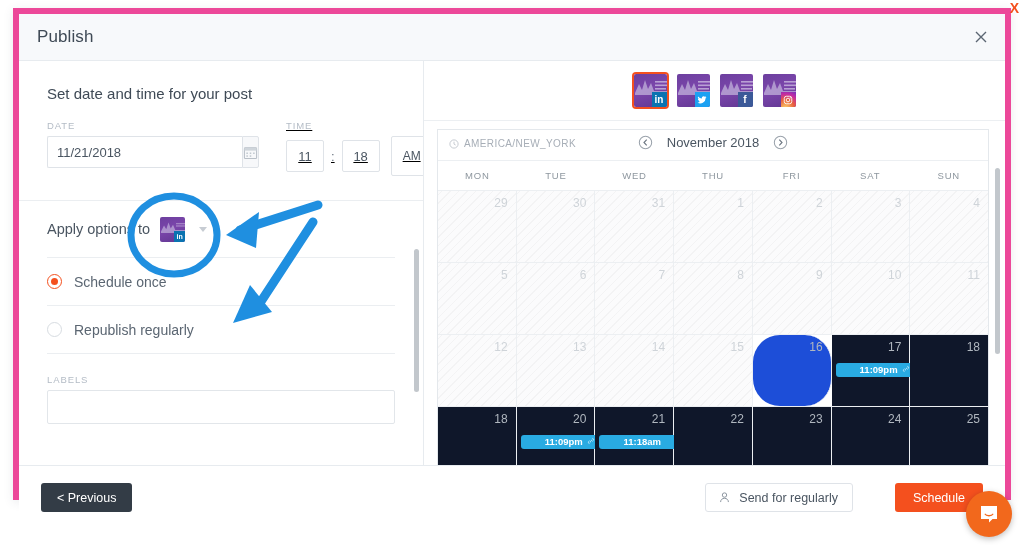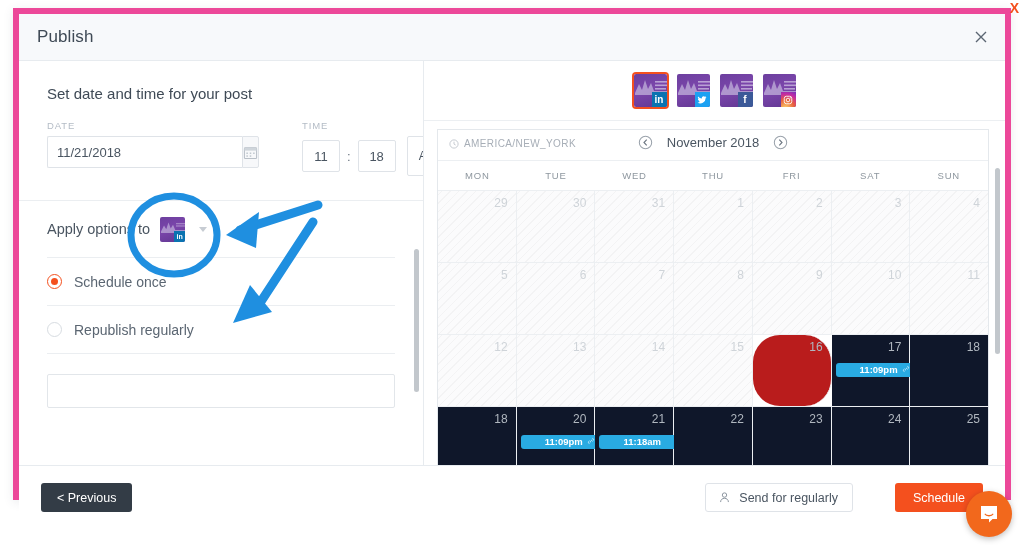--- a/index.html
+++ b/index.html
@@ -228,21 +228,21 @@
   .day {
     flex: 1; position:relative; border-right: 1px solid #eceff2;
     background:#0f172a;
   }
   .day:last-child { border-right:none; }
   .day.past {
     background-color:#fbfbfc;
     background-image: repeating-linear-gradient(
       -45deg, rgba(0,0,0,0.030) 0 1px, transparent 1px 6px);
   }
-  .day.today { background:#b91c1c;border-radius:27px; }
+  .day.today { background:#1d4ed8;border-radius:27px; }
   .daynum {
     position:absolute; top: 5px; right: 8px;
     font-size: 12px; color:#b0b7bf;
   }
   .day.past .daynum { color:#cfd4d9; }
   .events { position:absolute; left:4px; right:4px; top: 24px; }
   .evt {
     background:#29abe2; color:#fff; border-radius:3px;
     font-size: 9.5px; font-weight:bold; height: 14px;
     padding: 0 24px; display:inline-flex; align-items:center; gap:4px;
@@ -332,21 +332,21 @@
                     <rect x="3.6" y="8" width="1.6" height="1.6" fill="#c0c7ce"></rect>
                     <rect x="7.2" y="8" width="1.6" height="1.6" fill="#c0c7ce"></rect>
                     <rect x="10.8" y="8" width="1.6" height="1.6" fill="#c0c7ce"></rect>
                     <rect x="3.6" y="11" width="1.6" height="1.6" fill="#c0c7ce"></rect>
                     <rect x="7.2" y="11" width="1.6" height="1.6" fill="#c0c7ce"></rect>
                   </svg>
                 </div>
               </div>
             </div>
 
-            <div style="margin-left:51px;">
+            <div style="margin-left:35px;text-decoration:underline;">
               <span class="field-label">TIME</span>
               <div style="display:flex;align-items:center;">
                 <input class="time-box" value="11" style="">
                 <span class="time-colon">:</span>
                 <input class="time-box" value="18" style="">
                 <div class="ampm-box" style="margin-left:11px;">AM</div>
               </div>
             </div>
           </div>
         </div>
@@ -379,20 +379,21 @@
         <div class="hr-inset"></div>
 
         <div class="radio-row">
           <span class="radio"></span>
           <span>Republish regularly</span>
         </div>
 
         <div class="hr-inset"></div>
 
         <div class="labels-block">
+          <span class="field-label">LABELS</span>
           <input class="labels-input" value="" style="">
         </div>
 
         <div class="scroll-left"></div>
       </div>
 
       <div class="pane-right">
 
         <div class="accounts-bar">
           <div class="acct selected">

